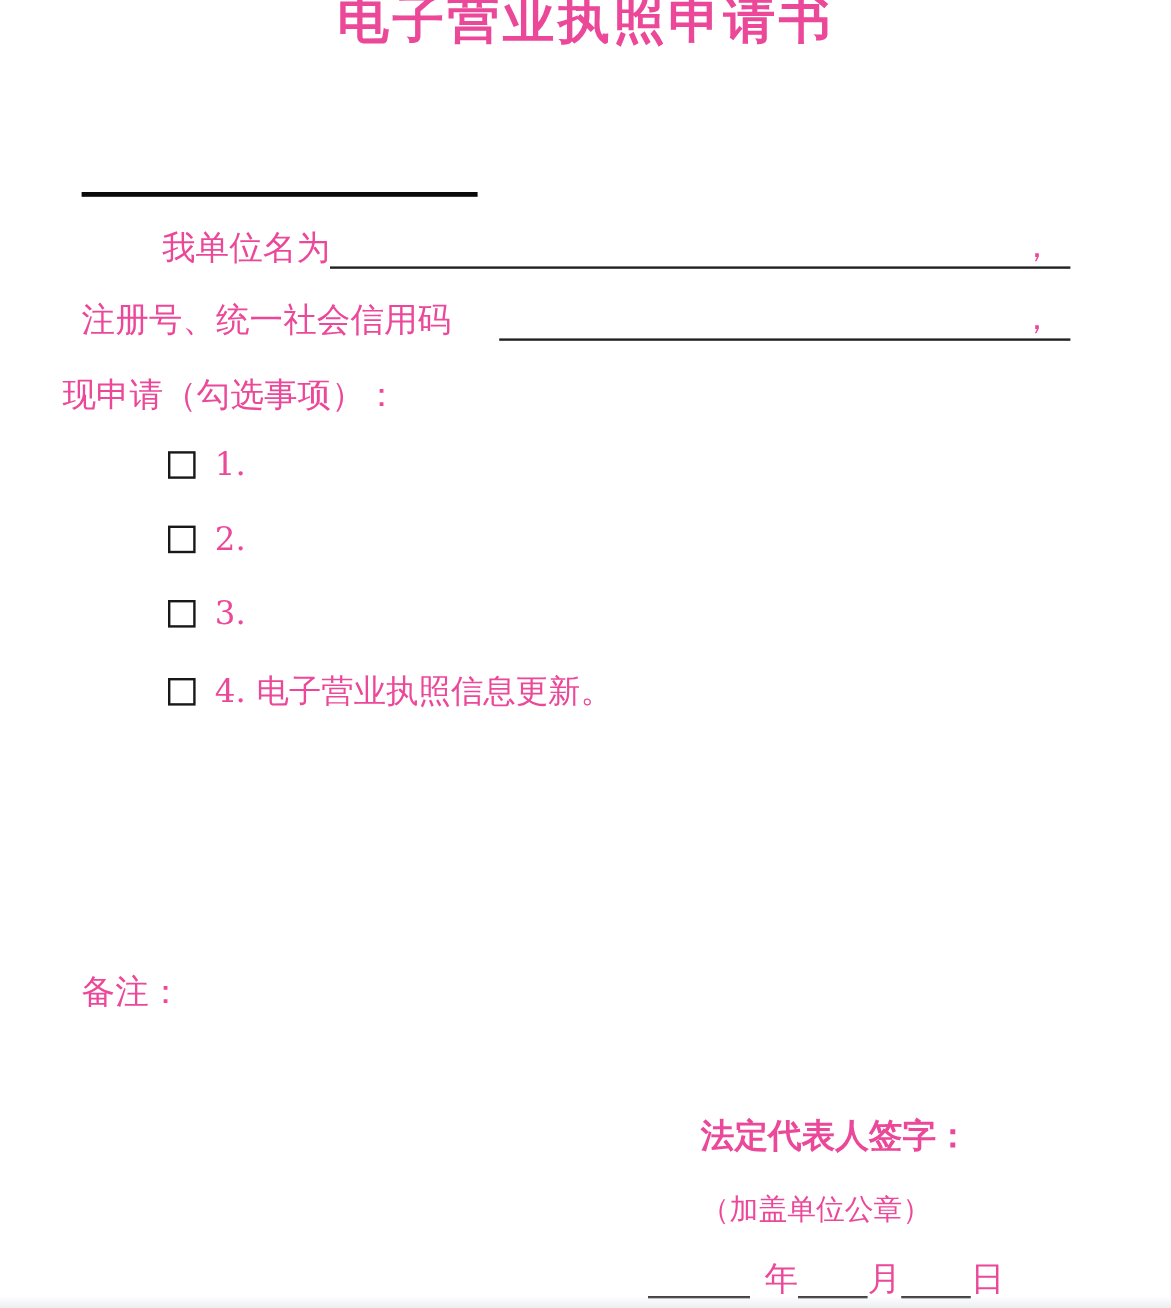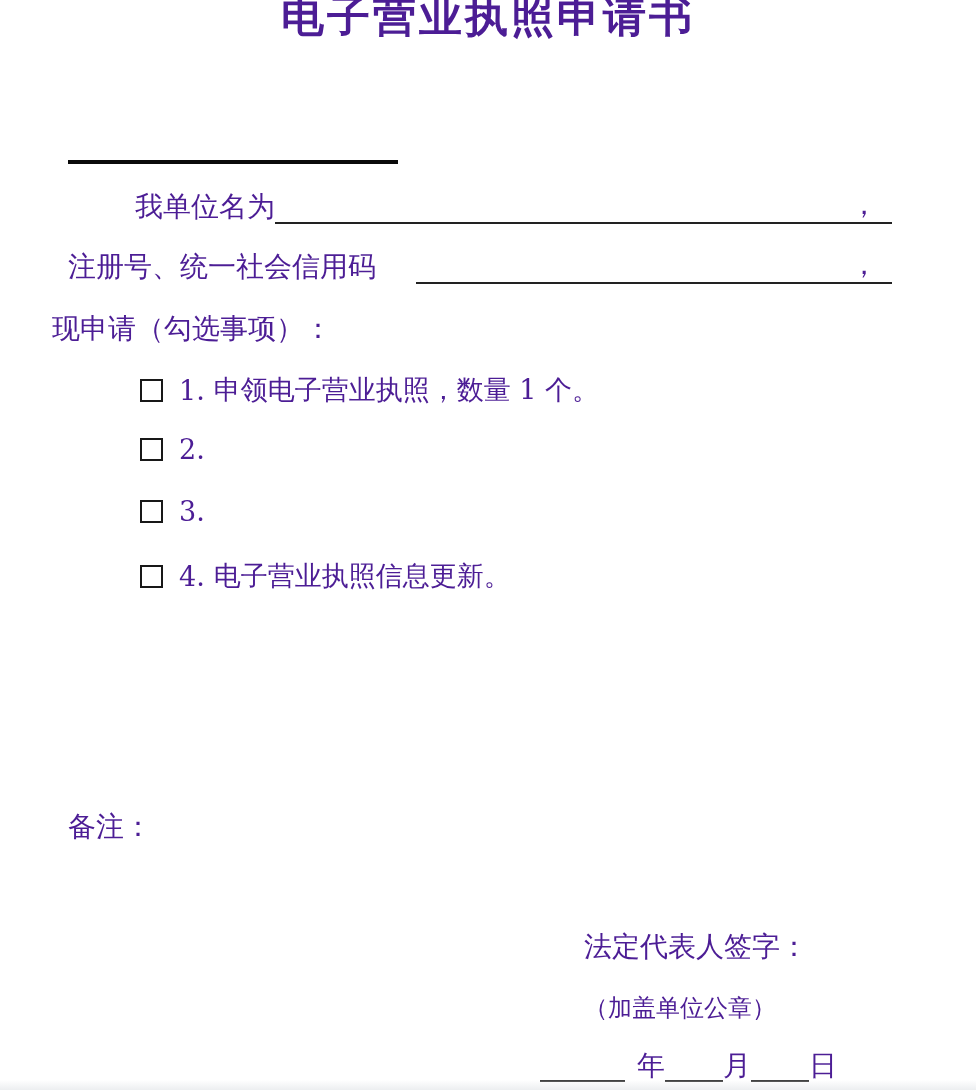--- a/index.html
+++ b/index.html
@@ -7,21 +7,21 @@
     padding: 0;
     background: #ffffff;
   }
   .page {
     position: relative;
     width: 976px;
     height: 1090px;
     background: #ffffff;
     overflow: hidden;
     font-family: "DejaVu Serif", "Liberation Serif", serif;
-    color: #4c1d95;
+    color: #ec4899;
   }
   .title {
     position: absolute;
     top: -12px;
     left: 0;
     width: 100%;
     margin: 0;
     text-align: center;
     font-size: 43px;
     font-weight: 700;
@@ -97,20 +97,21 @@
     top: 868px;
     font-size: 28px;
     white-space: nowrap;
   }
   .sig-label {
     position: absolute;
     left: 584px;
     top: 928px;
     font-size: 28px;
     white-space: nowrap;
+    font-weight: bold;
   }
   .seal-label {
     position: absolute;
     left: 584px;
     top: 992px;
     font-size: 24px;
     white-space: nowrap;
   }
   .date-line {
     position: absolute;
@@ -158,21 +159,20 @@
   <div class="fill-line line2">
     <span class="lbl">注册号、统一社会信用码</span>
     <span class="blank"><span>，</span></span>
   </div>
 
   <div class="apply-line">现申请（勾选事项）：</div>
 
   <div class="check-item ci-1">
     <span class="box"></span>
     <span class="num">1.</span>
-    <span class="txt">申领电子营业执照，数量 1 个。</span>
   </div>
 
   <div class="check-item ci-2">
     <span class="box"></span>
     <span class="num">2.</span>
   </div>
 
   <div class="check-item ci-3">
     <span class="box"></span>
     <span class="num">3.</span>

